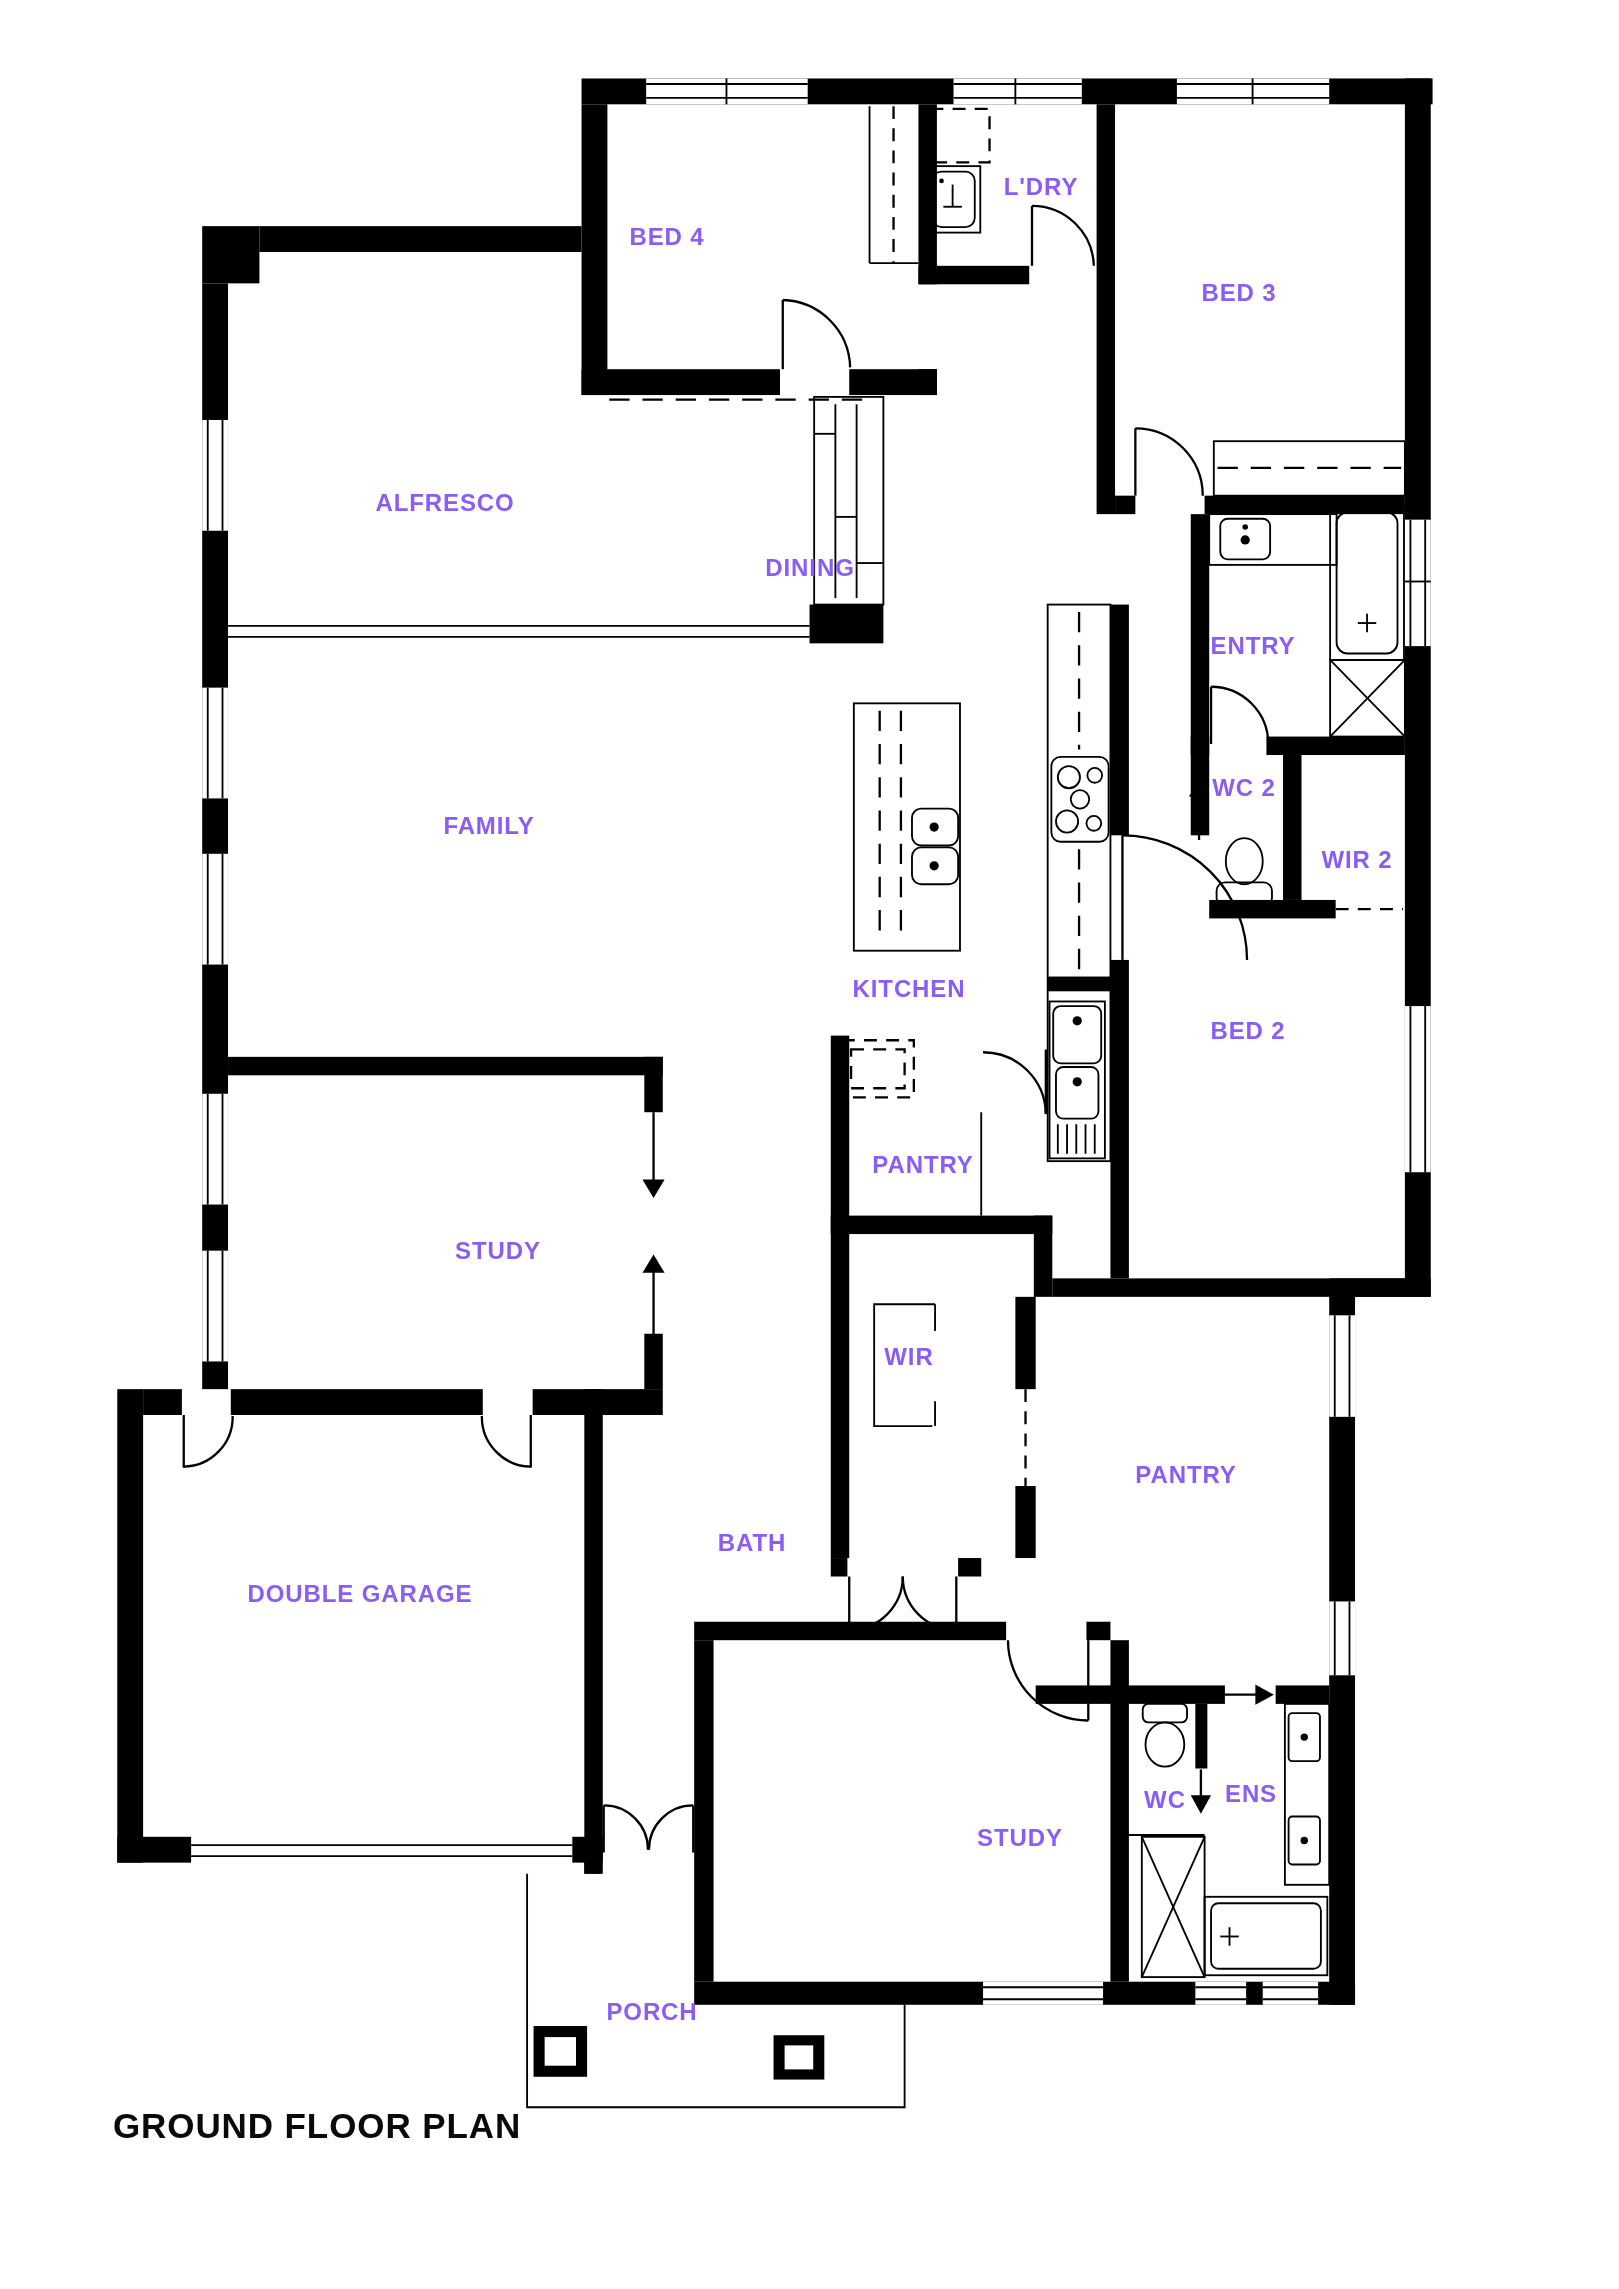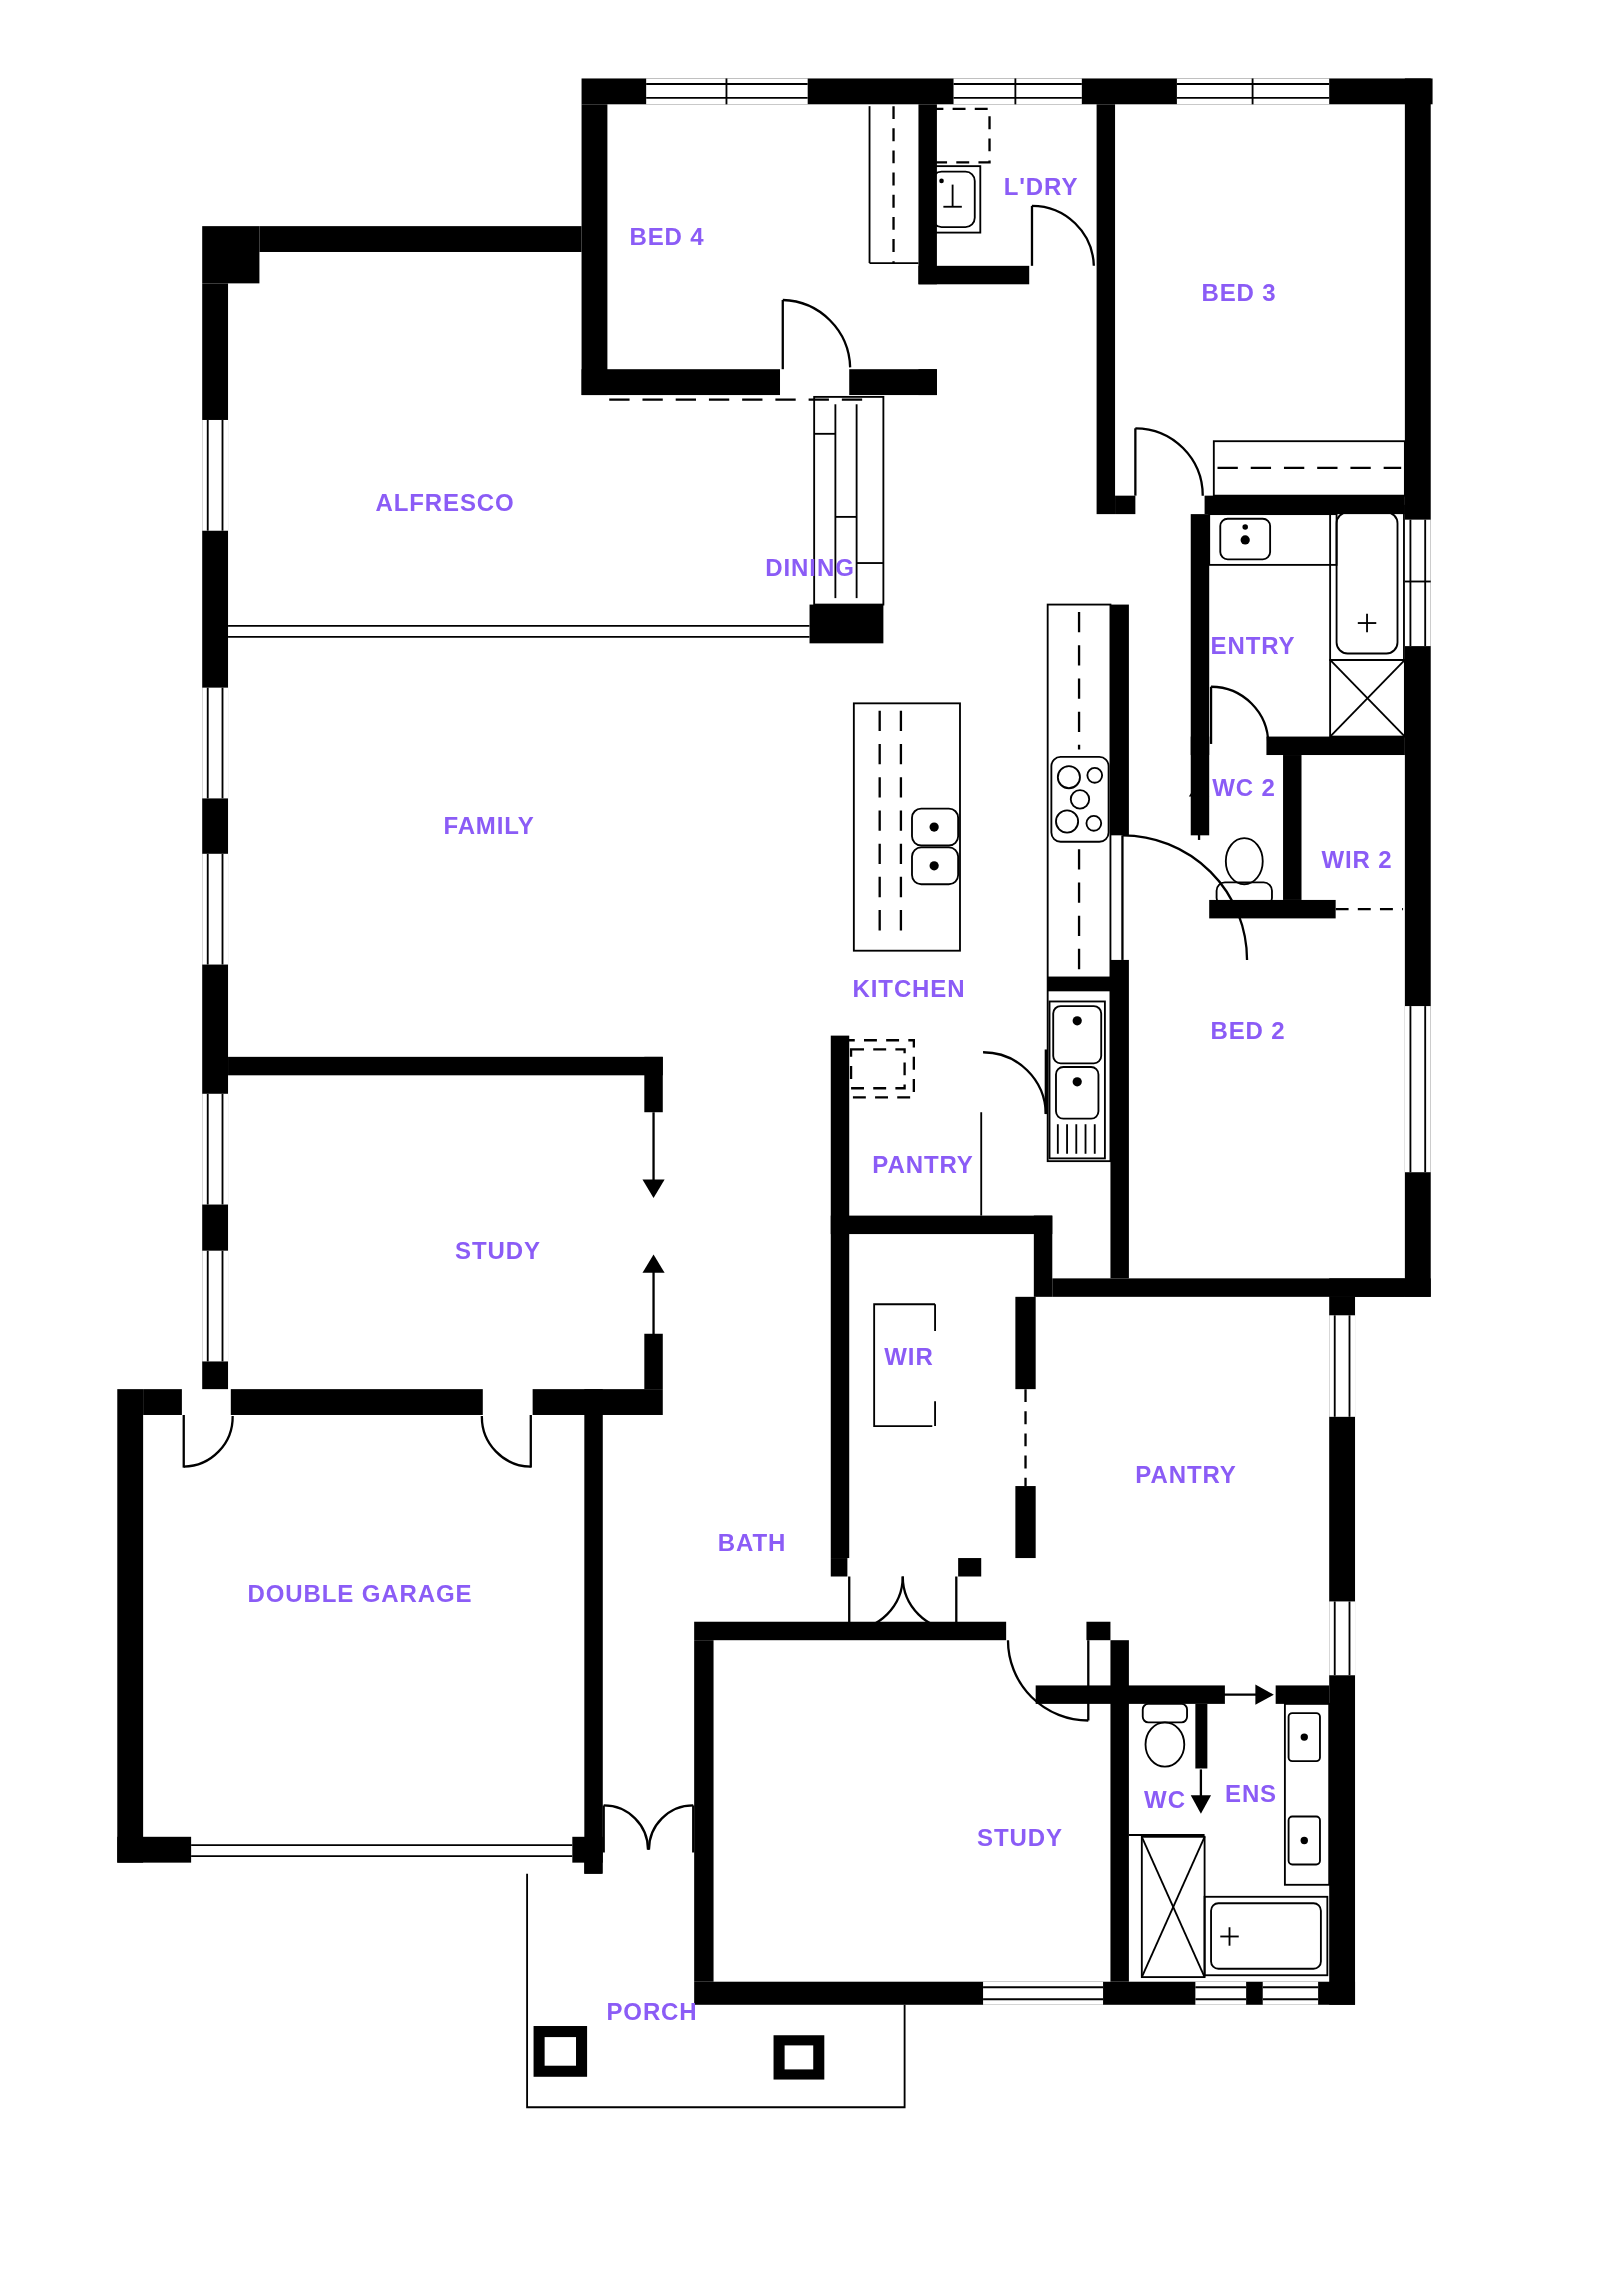--- a/index.html
+++ b/index.html
@@ -447,15 +447,16 @@
   <div class="rm" style="left:498px;top:1251px">STUDY</div>
   <div class="rm" style="left:909px;top:1357px">WIR</div>
   <div class="rm" style="left:1186px;top:1475px">PANTRY</div>
   <div class="rm" style="left:752px;top:1543px">BATH</div>
   <div class="rm" style="left:360px;top:1594px">DOUBLE GARAGE</div>
   <div class="rm" style="left:1020px;top:1838px">STUDY</div>
   <div class="rm" style="left:1165px;top:1800px">WC</div>
   <div class="rm" style="left:1251px;top:1794px">ENS</div>
   <div class="rm" style="left:652px;top:2012px">PORCH</div>
 
+  <div class="title">GROUND FLOOR PLAN</div>
 
 </div>
 
 
 </body></html>

